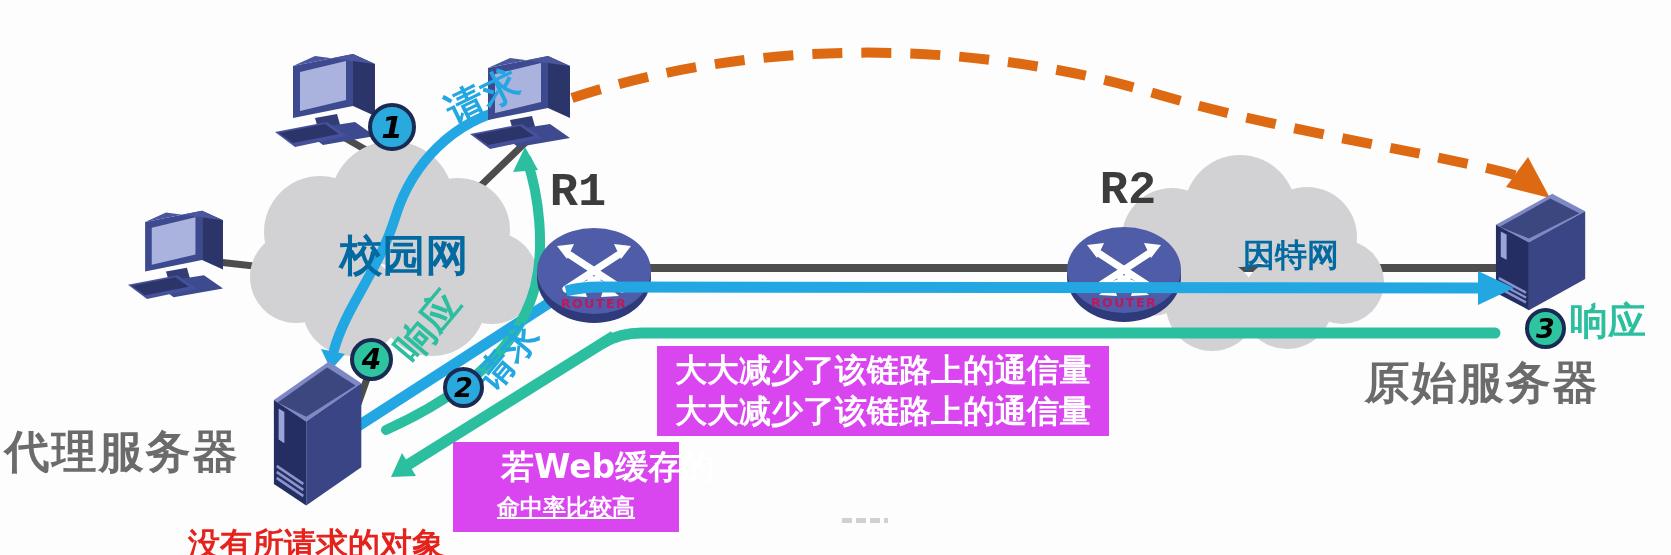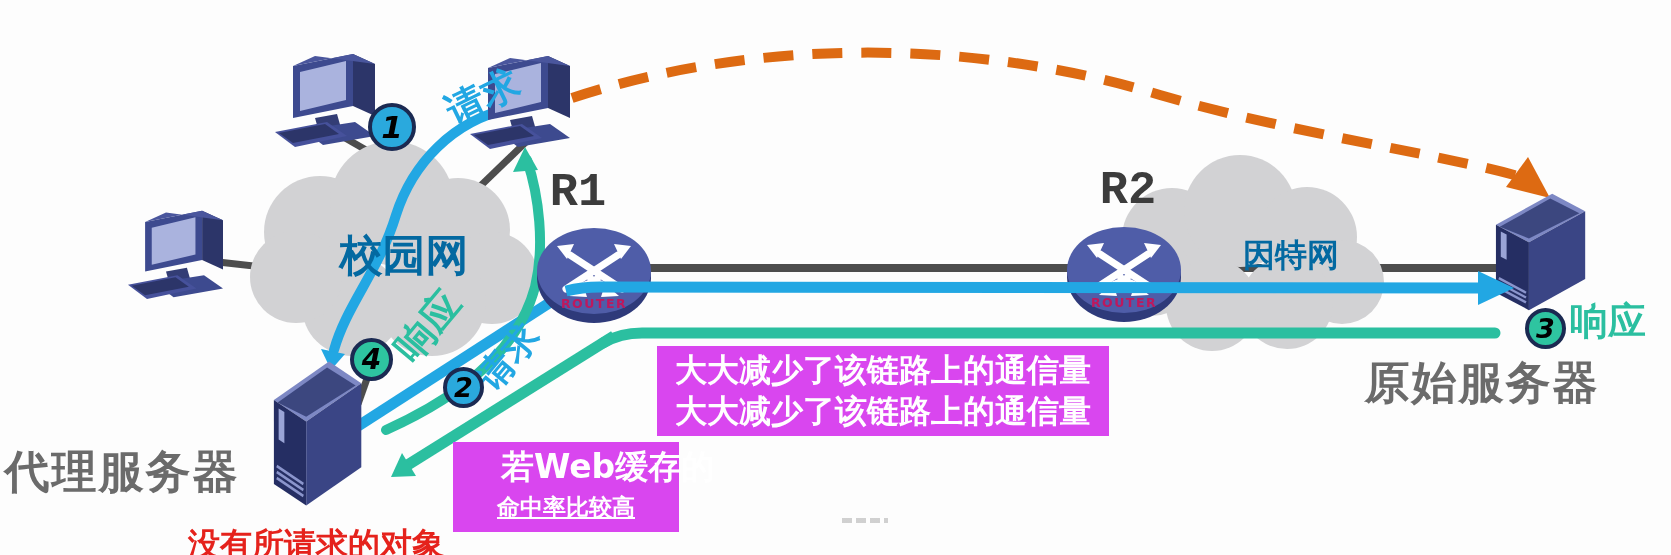--- a/index.html
+++ b/index.html
@@ -157,21 +157,21 @@
 <div class="lbl cyan-lbl" style="left:508px;top:357px;font-size:37px;transform:translate(-50%,-50%) rotate(-50deg);">请求</div>
 <div class="lbl teal-lbl" style="left:428px;top:326px;font-size:39px;transform:translate(-50%,-50%) rotate(-50deg);">响应</div>
 <div class="lbl teal-lbl" style="left:1608px;top:321px;font-size:38px;">响应</div>
 
 <div class="badge cyan" style="left:368px;top:103px;width:48px;height:48px;font-size:31px;">1</div>
 <div class="badge cyan" style="left:443px;top:367px;width:41px;height:41px;font-size:27px;">2</div>
 <div class="badge teal" style="left:1525px;top:308px;width:41px;height:41px;font-size:27px;">3</div>
 <div class="badge teal" style="left:350px;top:338px;width:43px;height:43px;font-size:28px;">4</div>
 
 <div class="lbl gray-lbl" style="left:1482px;top:370px;font-size:45px;letter-spacing:2px;margin-top:13px;">原始服务器</div>
-<div class="lbl gray-lbl" style="left:122px;top:472px;font-size:45px;letter-spacing:2px;">代理服务器</div>
+<div class="lbl gray-lbl" style="left:122px;top:452px;font-size:45px;letter-spacing:2px;">代理服务器</div>
 <div class="lbl note-red" style="left:316px;top:526px;margin-top:19px;">没有所请求的对象</div>
 
 <div class="callout" style="left:657px;top:346px;width:436px;">
   <div class="line">大大减少了该链路上的通信量</div>
   <div class="line">大大减少了该链路上的通信量</div>
 </div>
 <div class="callout" style="left:453px;top:442px;width:210px;">
   <div class="line" style="font-size:33px;margin-left:40px;">若Web缓存的</div>
   <div class="line" style="font-size:23px;text-decoration:underline;">命中率比较高</div>
 </div>

